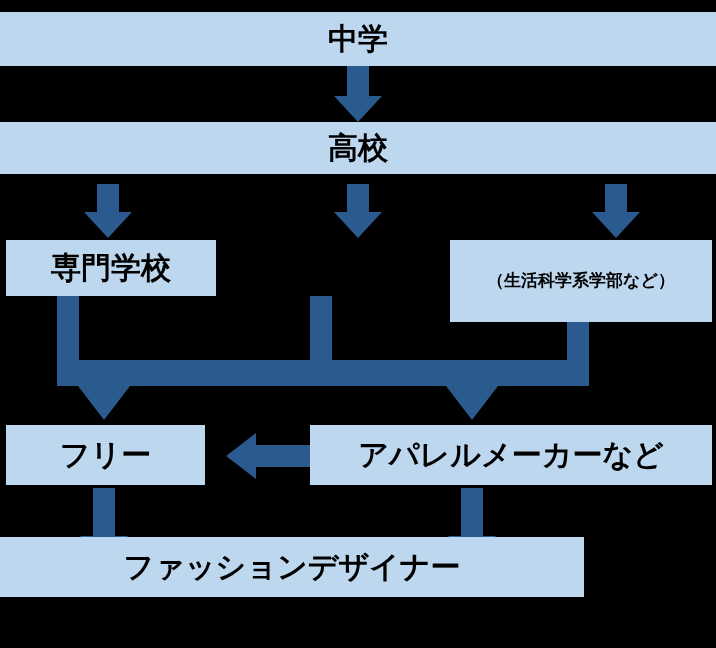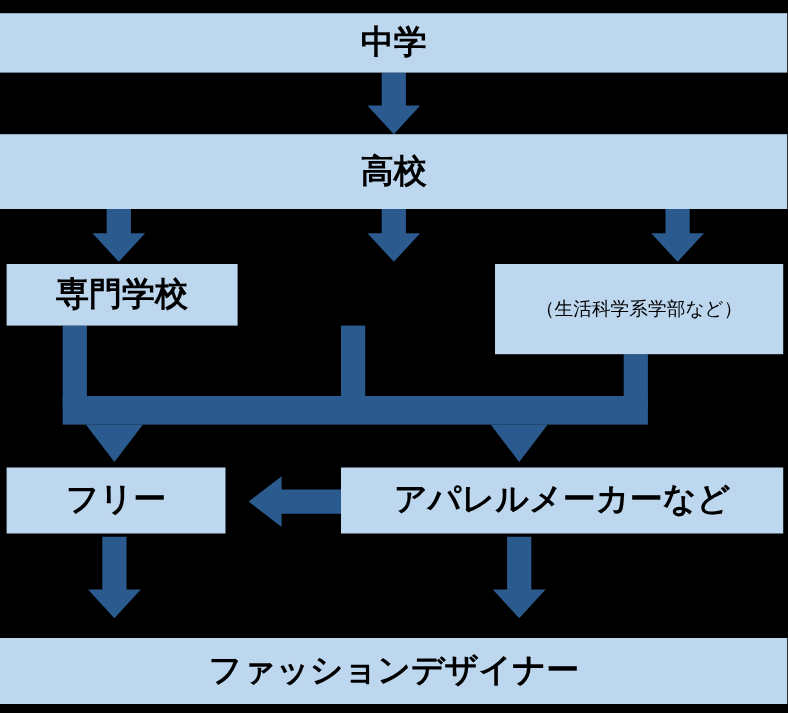--- a/index.html
+++ b/index.html
@@ -25,21 +25,21 @@
     background:var(--box);
     color:var(--text);
     display:flex;
     flex-direction:column;
     align-items:center;
     justify-content:center;
     text-align:left;
     font-weight:bold;
   }
   .label{font-size:30px;line-height:1.15;}
-  .sublabel{font-size:17px;line-height:1.25;font-weight:normal;}
+  .sublabel{font-size:17px;line-height:1.25;font-weight:bold;}
   .connectors{
     position:absolute;
     left:0;top:0;
     pointer-events:none;
   }
   .connectors path,.connectors rect{fill:var(--arrow);}
 </style>
 </head>
 <body>
 
@@ -63,38 +63,38 @@
     <path d="M310,445 L310,467 L256,467 L256,479 L226,456 L256,433 L256,445 Z"></path>
 
     <path d="M93,488 L115,488 L115,536 L128,536 L104,562 L80,536 L93,536 Z"></path>
     <path d="M461,488 L483,488 L483,536 L496,536 L472,562 L448,536 L461,536 Z"></path>
   </svg>
 
   <div class="node" style="left:0;top:12px;width:716px;height:54px">
     <span class="label">中学</span>
   </div>
 
-  <div class="node" style="left:0;top:122px;width:716px;height:68px">
+  <div class="node" style="left:0;top:122px;width:716px;height:52px">
     <span class="label">高校</span>
   </div>
 
   <div class="node" style="left:6px;top:240px;width:210px;height:56px">
     <span class="label">専門学校</span>
   </div>
 
 
   <div class="node" style="left:450px;top:240px;width:262px;height:82px">
     <span class="sublabel">（生活科学系学部など）</span>
   </div>
 
   <div class="node" style="left:6px;top:425px;width:199px;height:60px">
     <span class="label">フリー</span>
   </div>
 
   <div class="node" style="left:310px;top:425px;width:402px;height:60px">
     <span class="label">アパレルメーカーなど</span>
   </div>
 
-  <div class="node" style="left:0;top:580px;width:716px;height:60px">
+  <div class="node" style="left:0;top:537px;width:584px;height:60px">
     <span class="label">ファッションデザイナー</span>
   </div>
 
 </div>
 
 </body></html>

